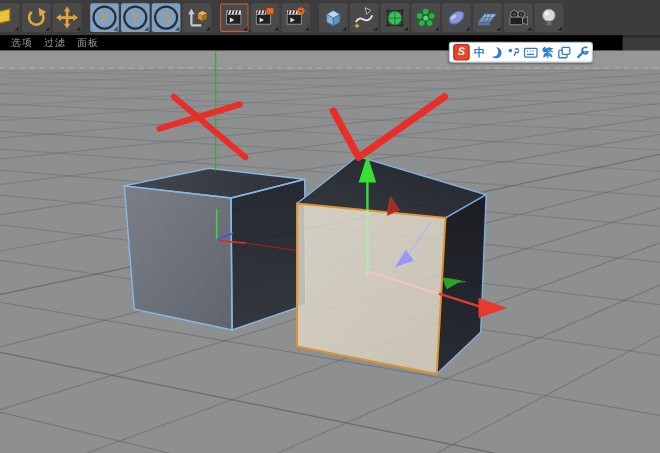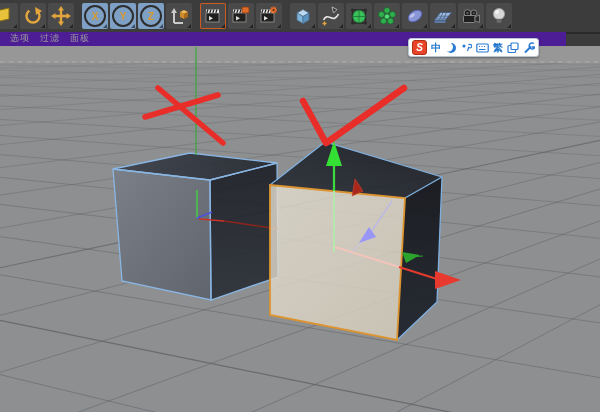--- a/index.html
+++ b/index.html
@@ -16,22 +16,22 @@
   .tbtn::after{content:"";position:absolute;right:1px;bottom:1px;
     border-left:4px solid transparent;border-bottom:4px solid #242424;}
   .tbtn.axis{background:#7fa0c5;}
   .tbtn.axis::after{border-bottom-color:#3a4a5c;}
   .tbtn.hl{box-shadow:0 0 0 1px #cf5a20 inset;}
   .axis-ring{width:18px;height:18px;border:2px solid #2d2d2d;border-radius:50%;
     display:flex;align-items:center;justify-content:center;
     color:#d9992f;font-size:10px;font-weight:bold;}
 
   
-  .menubar{position:absolute;left:0;top:32px;width:566px;height:14px;background:#4c1d95;
-    border-bottom:1px solid #232323;display:flex;align-items:flex-start;}
+  .menubar{position:absolute;left:0;top:32px;width:566px;height:14px;background:#000000;
+    border-bottom:1px solid #232323;display:flex;align-items:center;}
   .menu-item{color:#9b9b9b;font-size:9px;margin-left:10px;letter-spacing:1px;}
 
   
   .viewport{position:absolute;left:0;top:46px;width:600px;height:366px;background:#8e8f90;}
   .viewport svg{display:block;}
 
   
   .ime-bar{position:absolute;left:408px;top:38px;height:17px;background:#ffffff;
     border:1px solid #b9c6d4;border-radius:3px;display:flex;align-items:center;
     padding:0 3px;gap:4px;box-shadow:0 1px 2px rgba(0,0,0,.35);}

